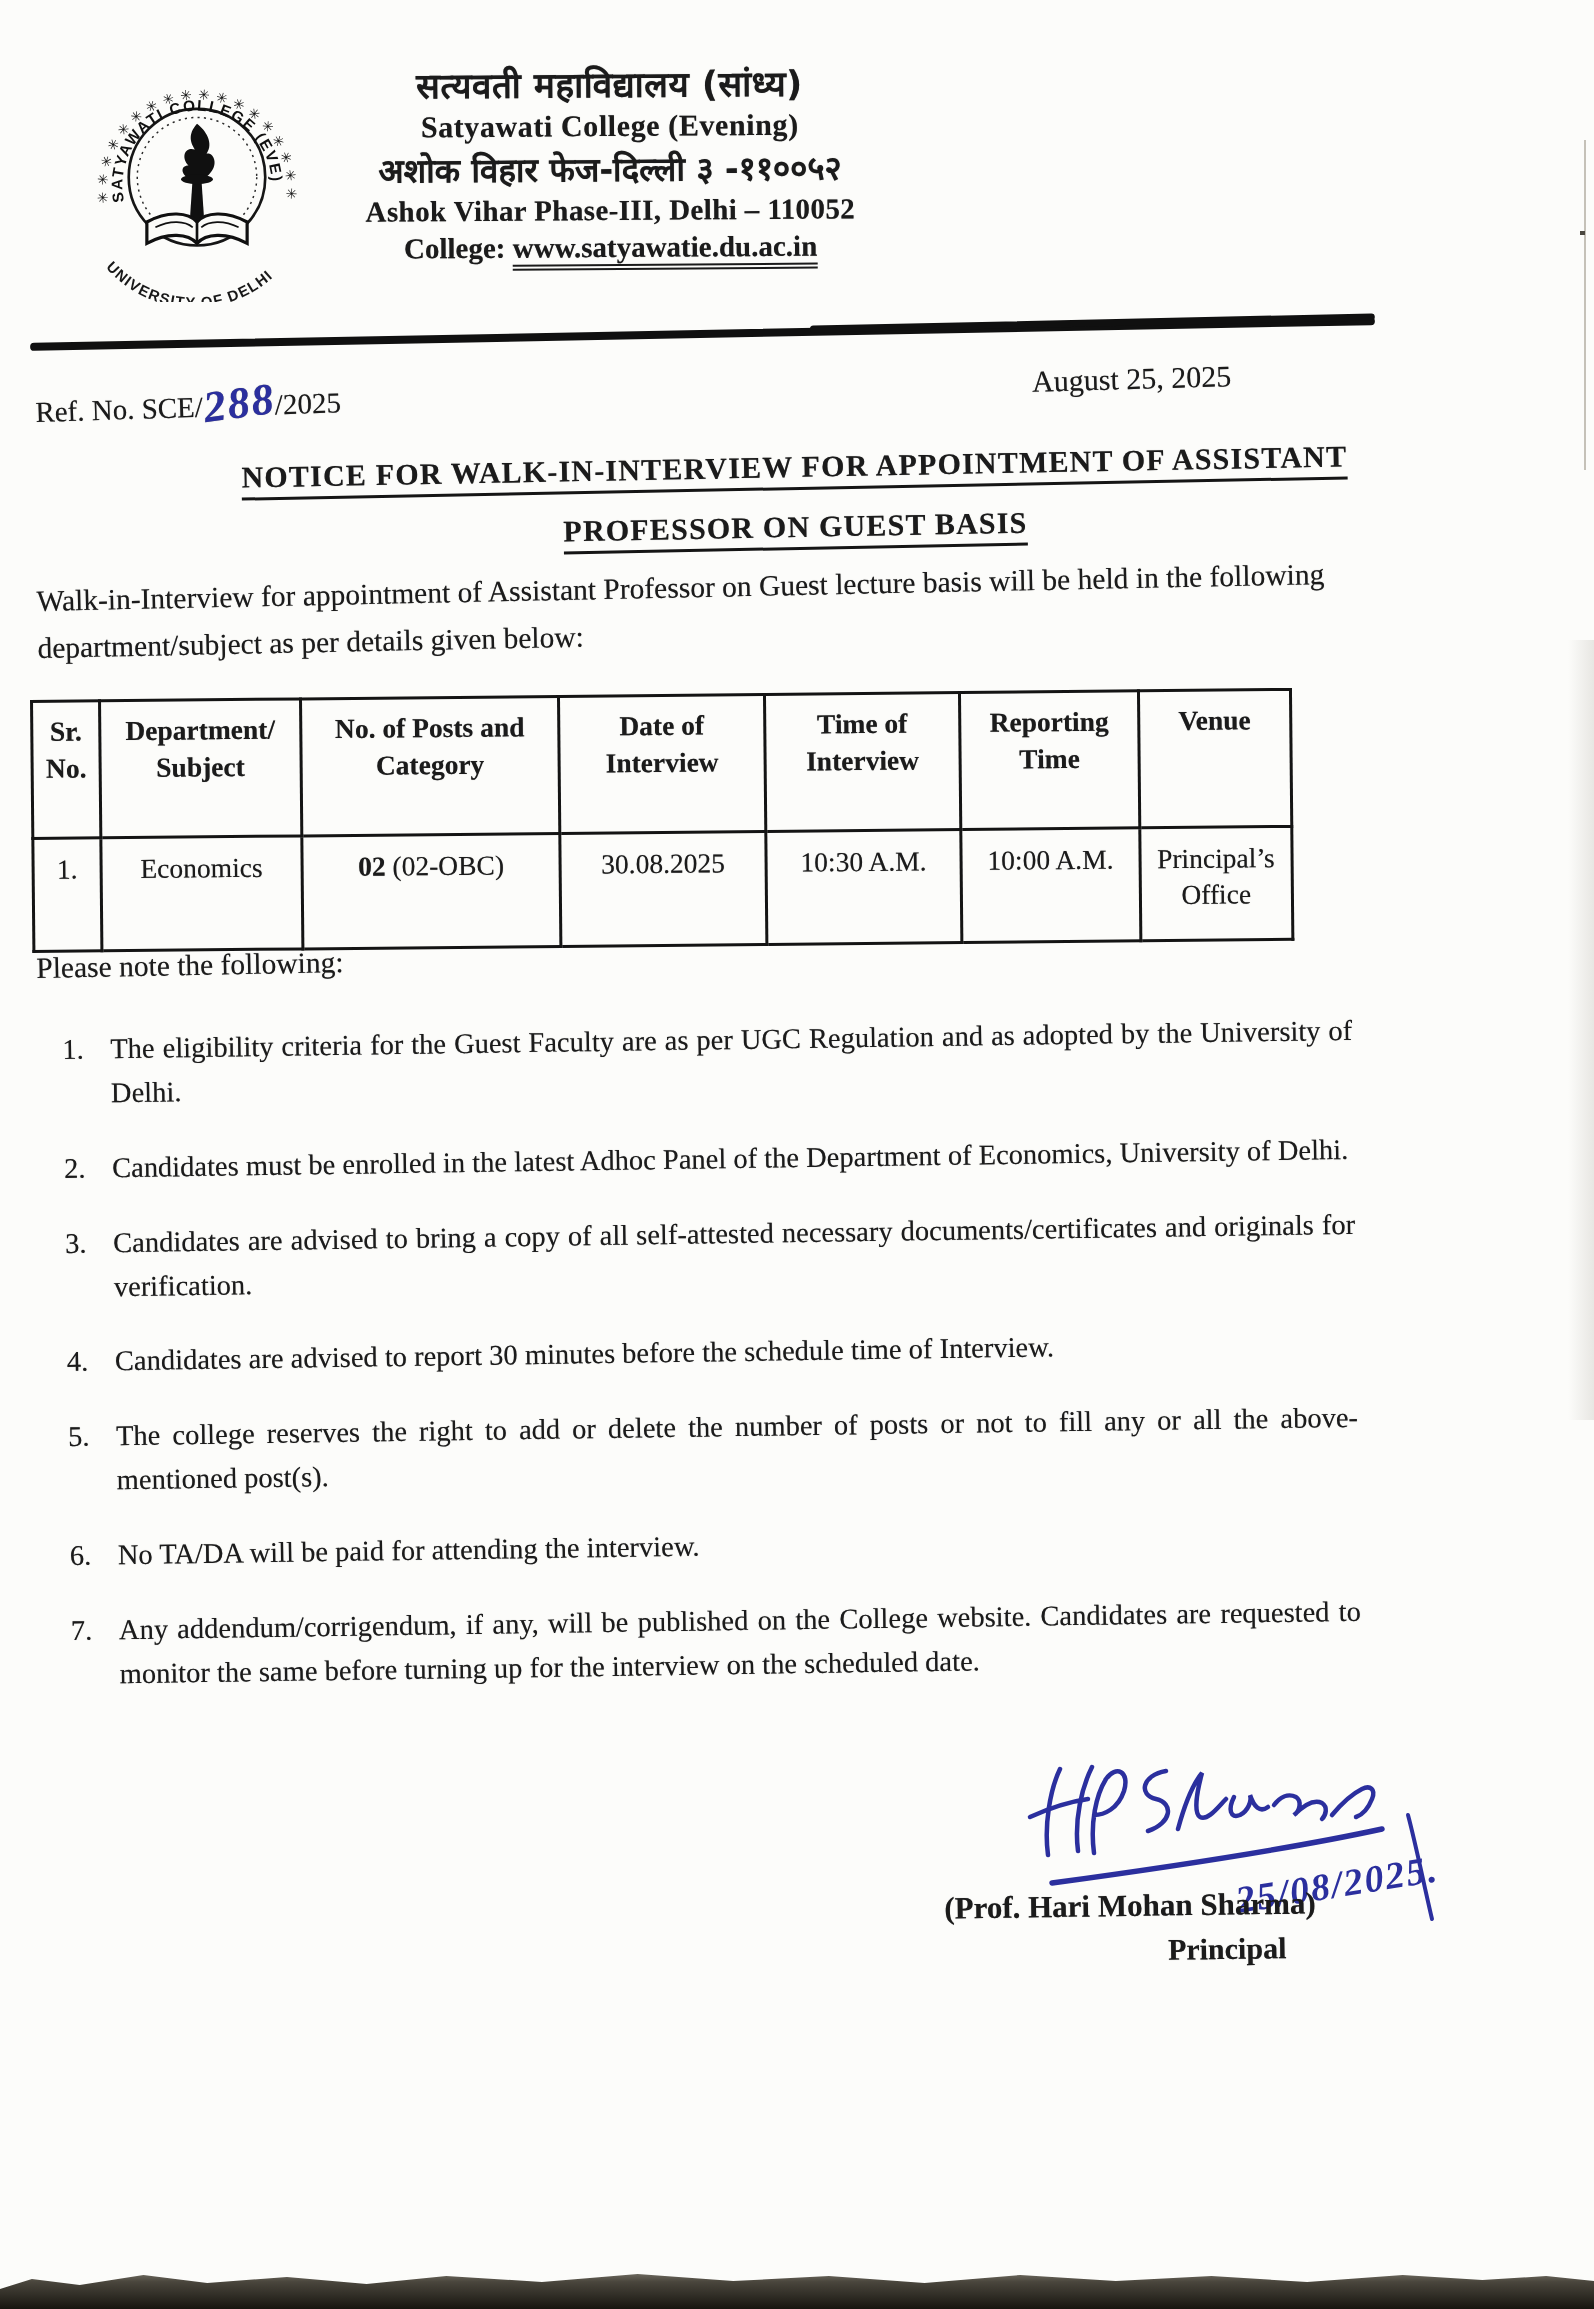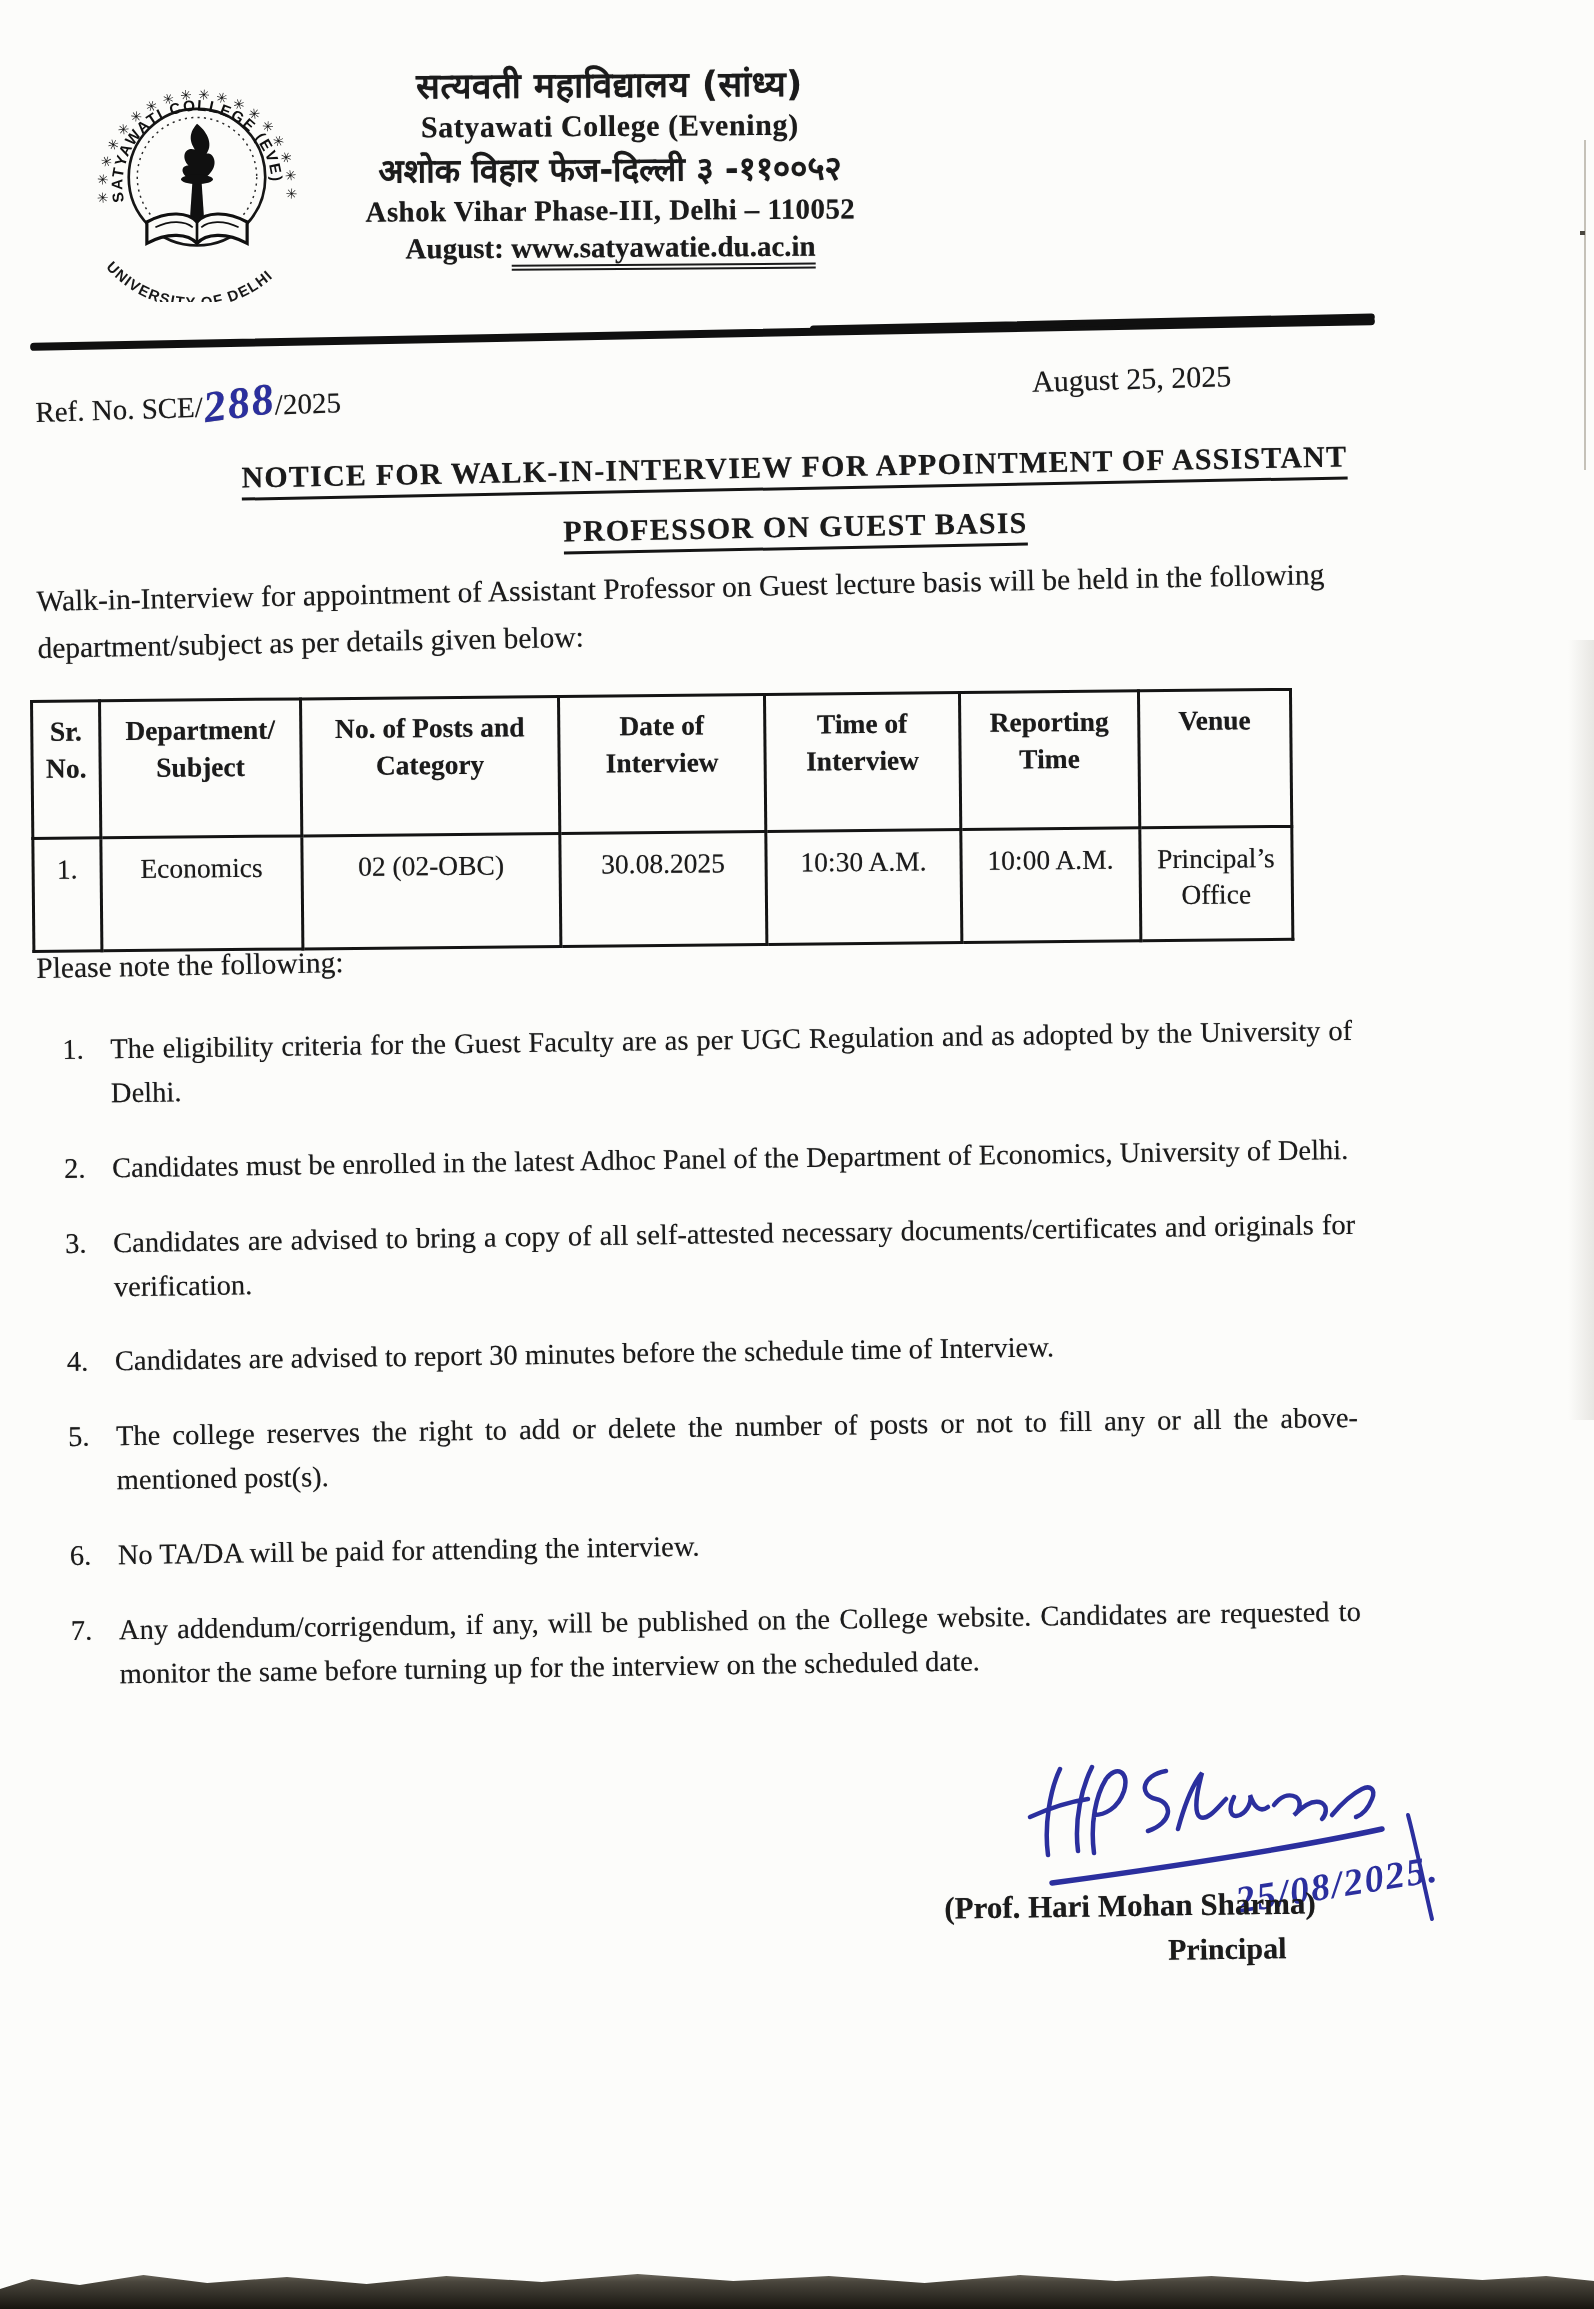--- a/index.html
+++ b/index.html
@@ -65,21 +65,21 @@
     transform-origin:left top;
   }
 
   
   .tbl-wrap{ position:absolute; left:30px; top:700px; transform:rotate(-.55deg); transform-origin:left top; }
   table{ border-collapse:collapse; table-layout:fixed; width:1262px; }
   th,td{ border:3px solid #141414; font-size:27.5px; padding:6px 6px; overflow:hidden; }
   th{ font-weight:bold; vertical-align:top; height:118px; text-align:center; padding-top:10px; line-height:1.35; }
   td{ vertical-align:top; height:92px; text-align:center; padding-top:12px; line-height:1.3; }
   td.c-sr{ text-align:center; }
-  .posts-bold{ font-weight:normal; }
+  .posts-bold{ font-weight:bold; }
 
   
   .note-heading{
     position:absolute; left:36px; top:952px; font-size:29.5px; transform:rotate(-1.1deg);
     transform-origin:left top;
   }
   .notes{
     position:absolute; left:62px; top:1028px; width:1290px; transform:rotate(-.85deg);
     transform-origin:left top;
   }
@@ -152,21 +152,21 @@
     <textPath href="#botArc" startOffset="4%">UNIVERSITY OF DELHI</textPath>
   </text>
 </svg>
 
 <div class="header-text">
   <div class="h-hindi1 soft">सत्यवती महाविद्यालय (सांध्य)</div>
   <div class="h-en-name soft">Satyawati College (Evening)</div>
   <div class="h-hindi2 soft">अशोक विहार फेज-दिल्ली ३ -११००५२</div>
   <div class="h-en-addr soft">Ashok Vihar Phase-III, Delhi – 110052</div>
   <div class="h-web soft">
-    <span>August:</span>
+    <span>College:</span>
     <span class="url">www.satyawatie.du.ac.in</span>
   </div>
 </div>
 
 <div class="top-rule"></div>
 
 <div class="ref-line soft">
   <span>Ref. No. SCE/</span><span class="ref-num">288</span><span>/2025</span>
 </div>
 <div class="date-line soft">August 25, 2025</div>

